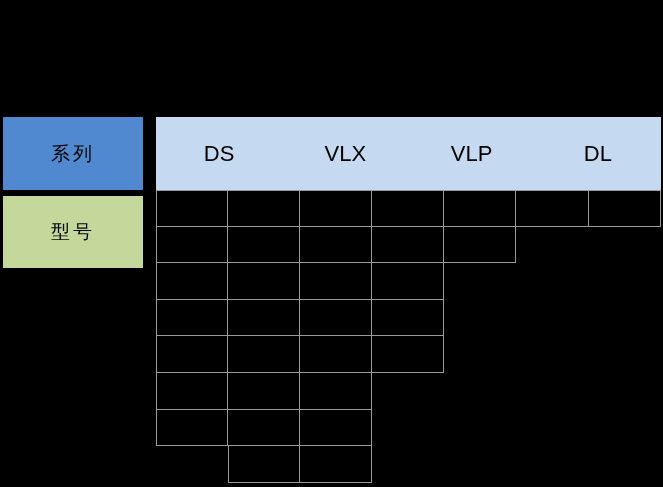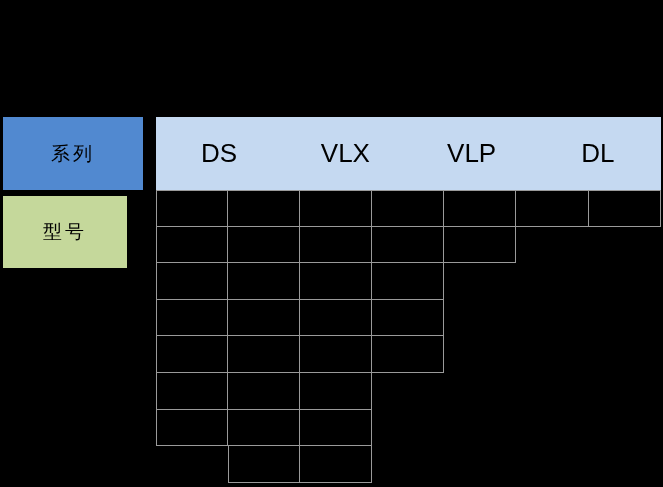--- a/index.html
+++ b/index.html
@@ -34,42 +34,42 @@
   }
   #series-label-cell {
     left: 3px;
     top: 117px;
     width: 140px;
     height: 73px;
   }
   #model-label-cell {
     left: 3px;
     top: 196px;
-    width: 124px;
+    width: 140px;
     height: 72px;
     text-align: right;
   }
 
   
   #column-header-strip {
     position: absolute;
     left: 156px;
     top: 117px;
     width: 505px;
     height: 73px;
     display: flex;
     box-sizing: border-box;
   }
   .column-header-cell {
     flex: 1 1 0;
     display: flex;
     align-items: center;
     justify-content: center;
     color: #000000;
-    font-size: 26px;
+    font-size: 22px;
     box-sizing: border-box;
   }
 
   
   #data-grid {
     position: absolute;
     left: 156px;
     top: 190px;
     width: 505px;
     height: 295px;

